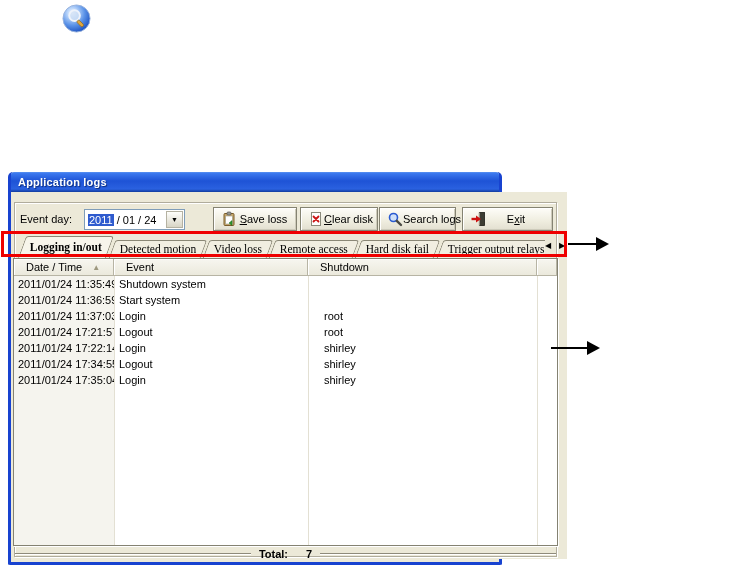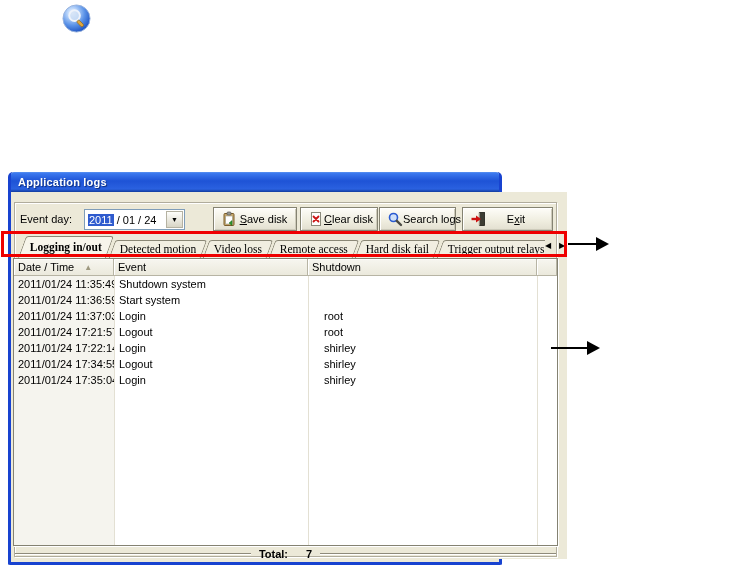--- a/index.html
+++ b/index.html
@@ -60,21 +60,21 @@
   #tsl { left:534px; } #tsr { left:548px; }
 
   
   .table { position:absolute; left:2px; top:66px; width:545px; height:288px;
            border:1px solid #848272; box-shadow:1px 1px 0 #fff;
            background:linear-gradient(90deg,#f5f4ee 0 100px,#ffffff 100px); overflow:hidden; }
   .thead { display:flex; height:17px; position:relative; z-index:2; }
   .th { background:linear-gradient(180deg,#f7f6f0,#ebe9dc);
         border-right:1px solid #b7b4a4; border-bottom:1px solid #b7b4a4;
         box-shadow:inset 1px 1px 0 #fff; display:flex; align-items:center;
-        padding-left:4px; font-size:11px; color:#000; cursor:pointer; }
+        padding-left:12px; font-size:11px; color:#000; cursor:pointer; }
   .th.c0 { width:100px; } .th.c1 { width:194px;text-align:right; } .th.c2 { width:229px; } .th.c3 { flex:1; }
   .sort { margin-left:10px; font-size:8px; color:#9d987f; }
   .gridline { position:absolute; top:17px; bottom:0; width:1px; background:#e3e0d3; z-index:1; }
   #gl0 { left:100px; } #gl1 { left:294px; } #gl2 { left:523px; }
   .tbody { position:relative; z-index:1; }
   .trow { display:flex; height:16px; align-items:center; font-size:11px; color:#000; }
   .tcell { white-space:nowrap; overflow:hidden; }
   .tcell.c0 { width:100px; padding-left:4px; }
   .tcell.c1 { width:194px; padding-left:5px; }
   .tcell.c2 { width:229px; padding-left:16px; }
@@ -137,21 +137,21 @@
         </span>
       </div>
 
       <div class="btn" id="btn-save">
         <svg width="16" height="16" viewBox="0 0 16 16">
           <rect x="3" y="2.5" width="10" height="12" rx="1" fill="#c9a96a" stroke="#7a5c28" stroke-width="1"></rect>
           <rect x="6" y="1" width="4" height="3" rx="1" fill="#9a9a92" stroke="#555" stroke-width="0.7"></rect>
           <rect x="4.7" y="5" width="6.6" height="8" fill="#fff" stroke="#9a9a8a" stroke-width="0.6"></rect>
           <path d="M8 12 l3 2.4 v-4.8 z" fill="#2f9a2f" stroke="#1a661a" stroke-width="0.5"></path>
         </svg>
-        <span class="blabel"><span class="u">S</span><span>ave disk</span></span>
+        <span class="blabel"><span class="u">S</span><span>ave loss</span></span>
       </div>
 
       <div class="btn" id="btn-clear">
         <svg width="16" height="16" viewBox="0 0 16 16">
           <rect x="3.5" y="1.5" width="9" height="13" fill="#fff" stroke="#8a8a7a" stroke-width="1"></rect>
           <path d="M5.5 5.5 L10.5 10.5 M10.5 5.5 L5.5 10.5" stroke="#cc1515" stroke-width="1.8" stroke-linecap="round"></path>
         </svg>
         <span class="blabel"><span class="u">C</span><span>lear disk</span></span>
       </div>
 

